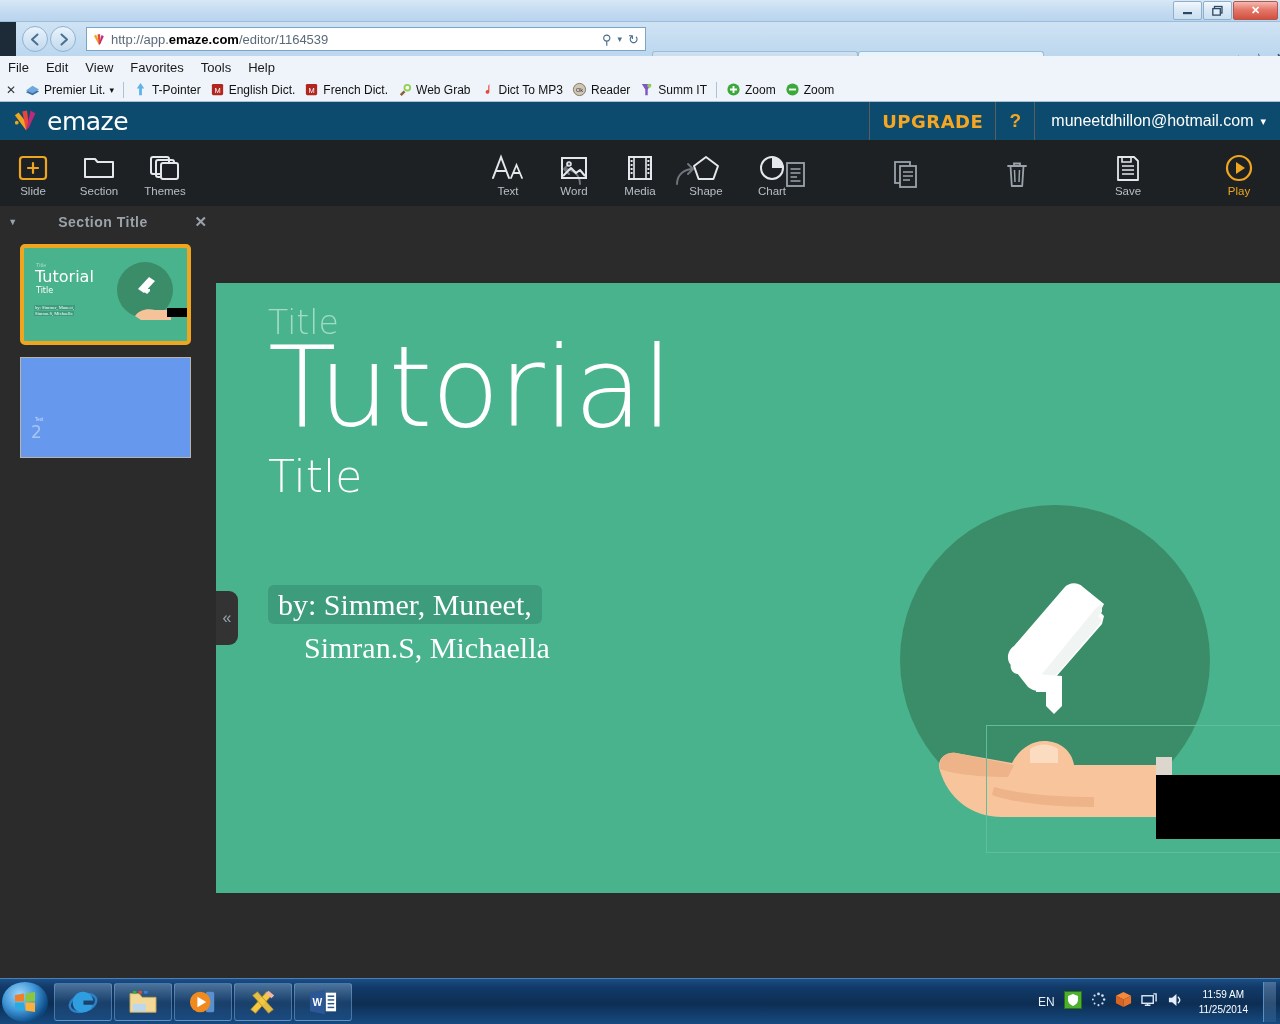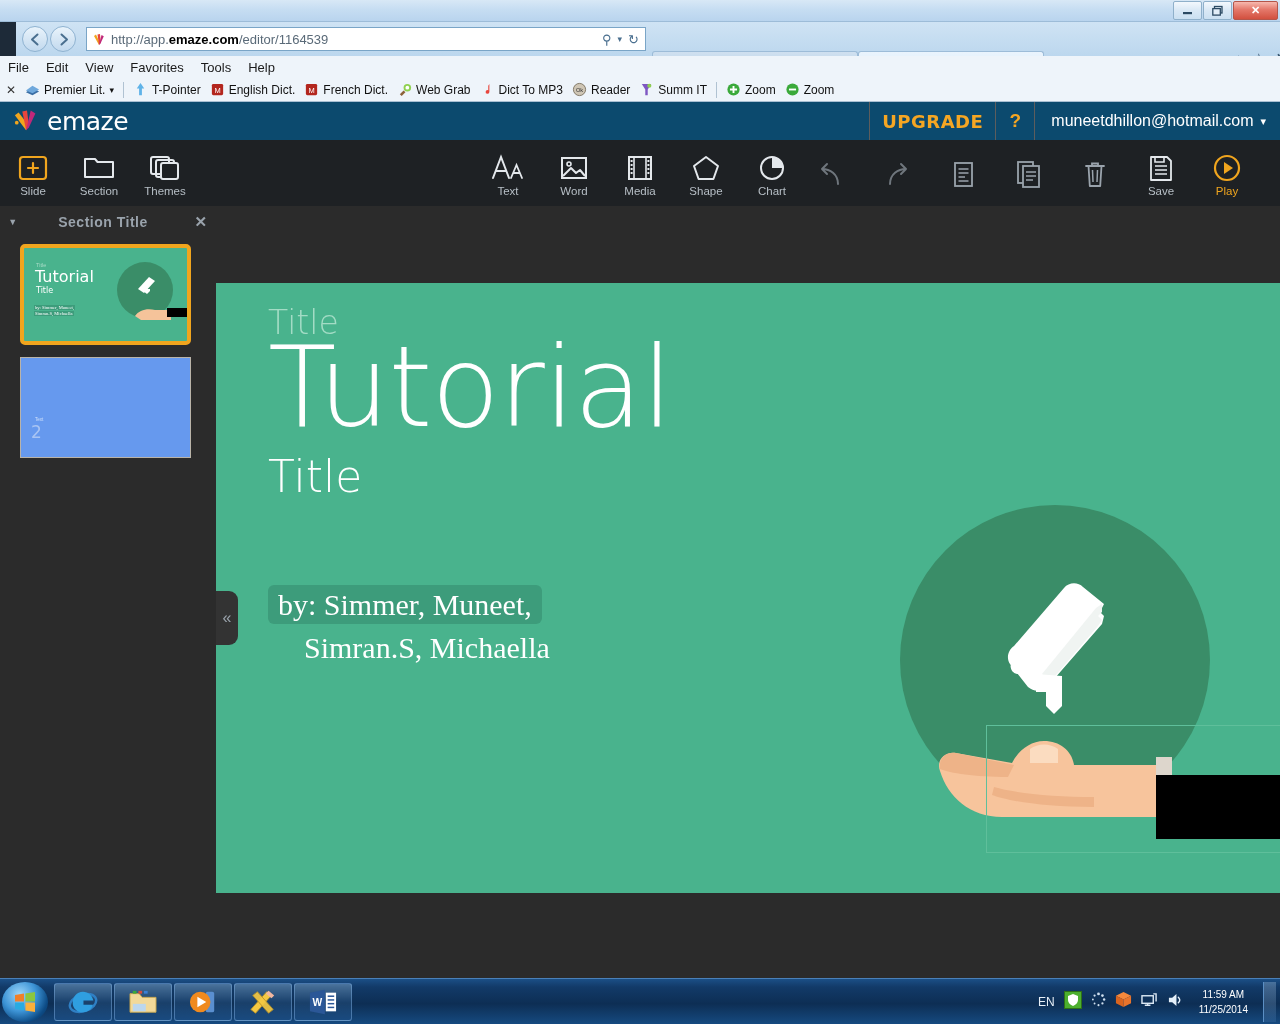--- a/index.html
+++ b/index.html
@@ -114,21 +114,21 @@
     background: #1e2124; display: flex; align-items: center;
   }
   .tool {
     display: flex; flex-direction: column; align-items: center; justify-content: center;
     gap: 2px; width: 66px; height: 66px;
   }
   .tool-lbl { font-size: 11.5px; color: #b7bfc6; }
   .tool-ico { height: 34px; display: flex; align-items: flex-end; }
   .tools-left { display: flex; gap: 0; }
   .tools-center { position: absolute; left: 50%; transform: translateX(-50%); display: flex; }
-  .tools-right { margin-left: auto; display: flex; padding-right: 20px; }
+  .tools-right { margin-left: auto; display: flex; padding-right: 8px; gap: 45px; }
 
   
   .sidebar {
     position: absolute; left: 0; top: 206px; width: 216px; bottom: 46px;
     background: #2b2b2b;
   }
   .sec-head {
     height: 32px; display: flex; align-items: center; color: #9aa3ac;
     font-size: 14px; font-weight: bold; letter-spacing: .5px;
   }

